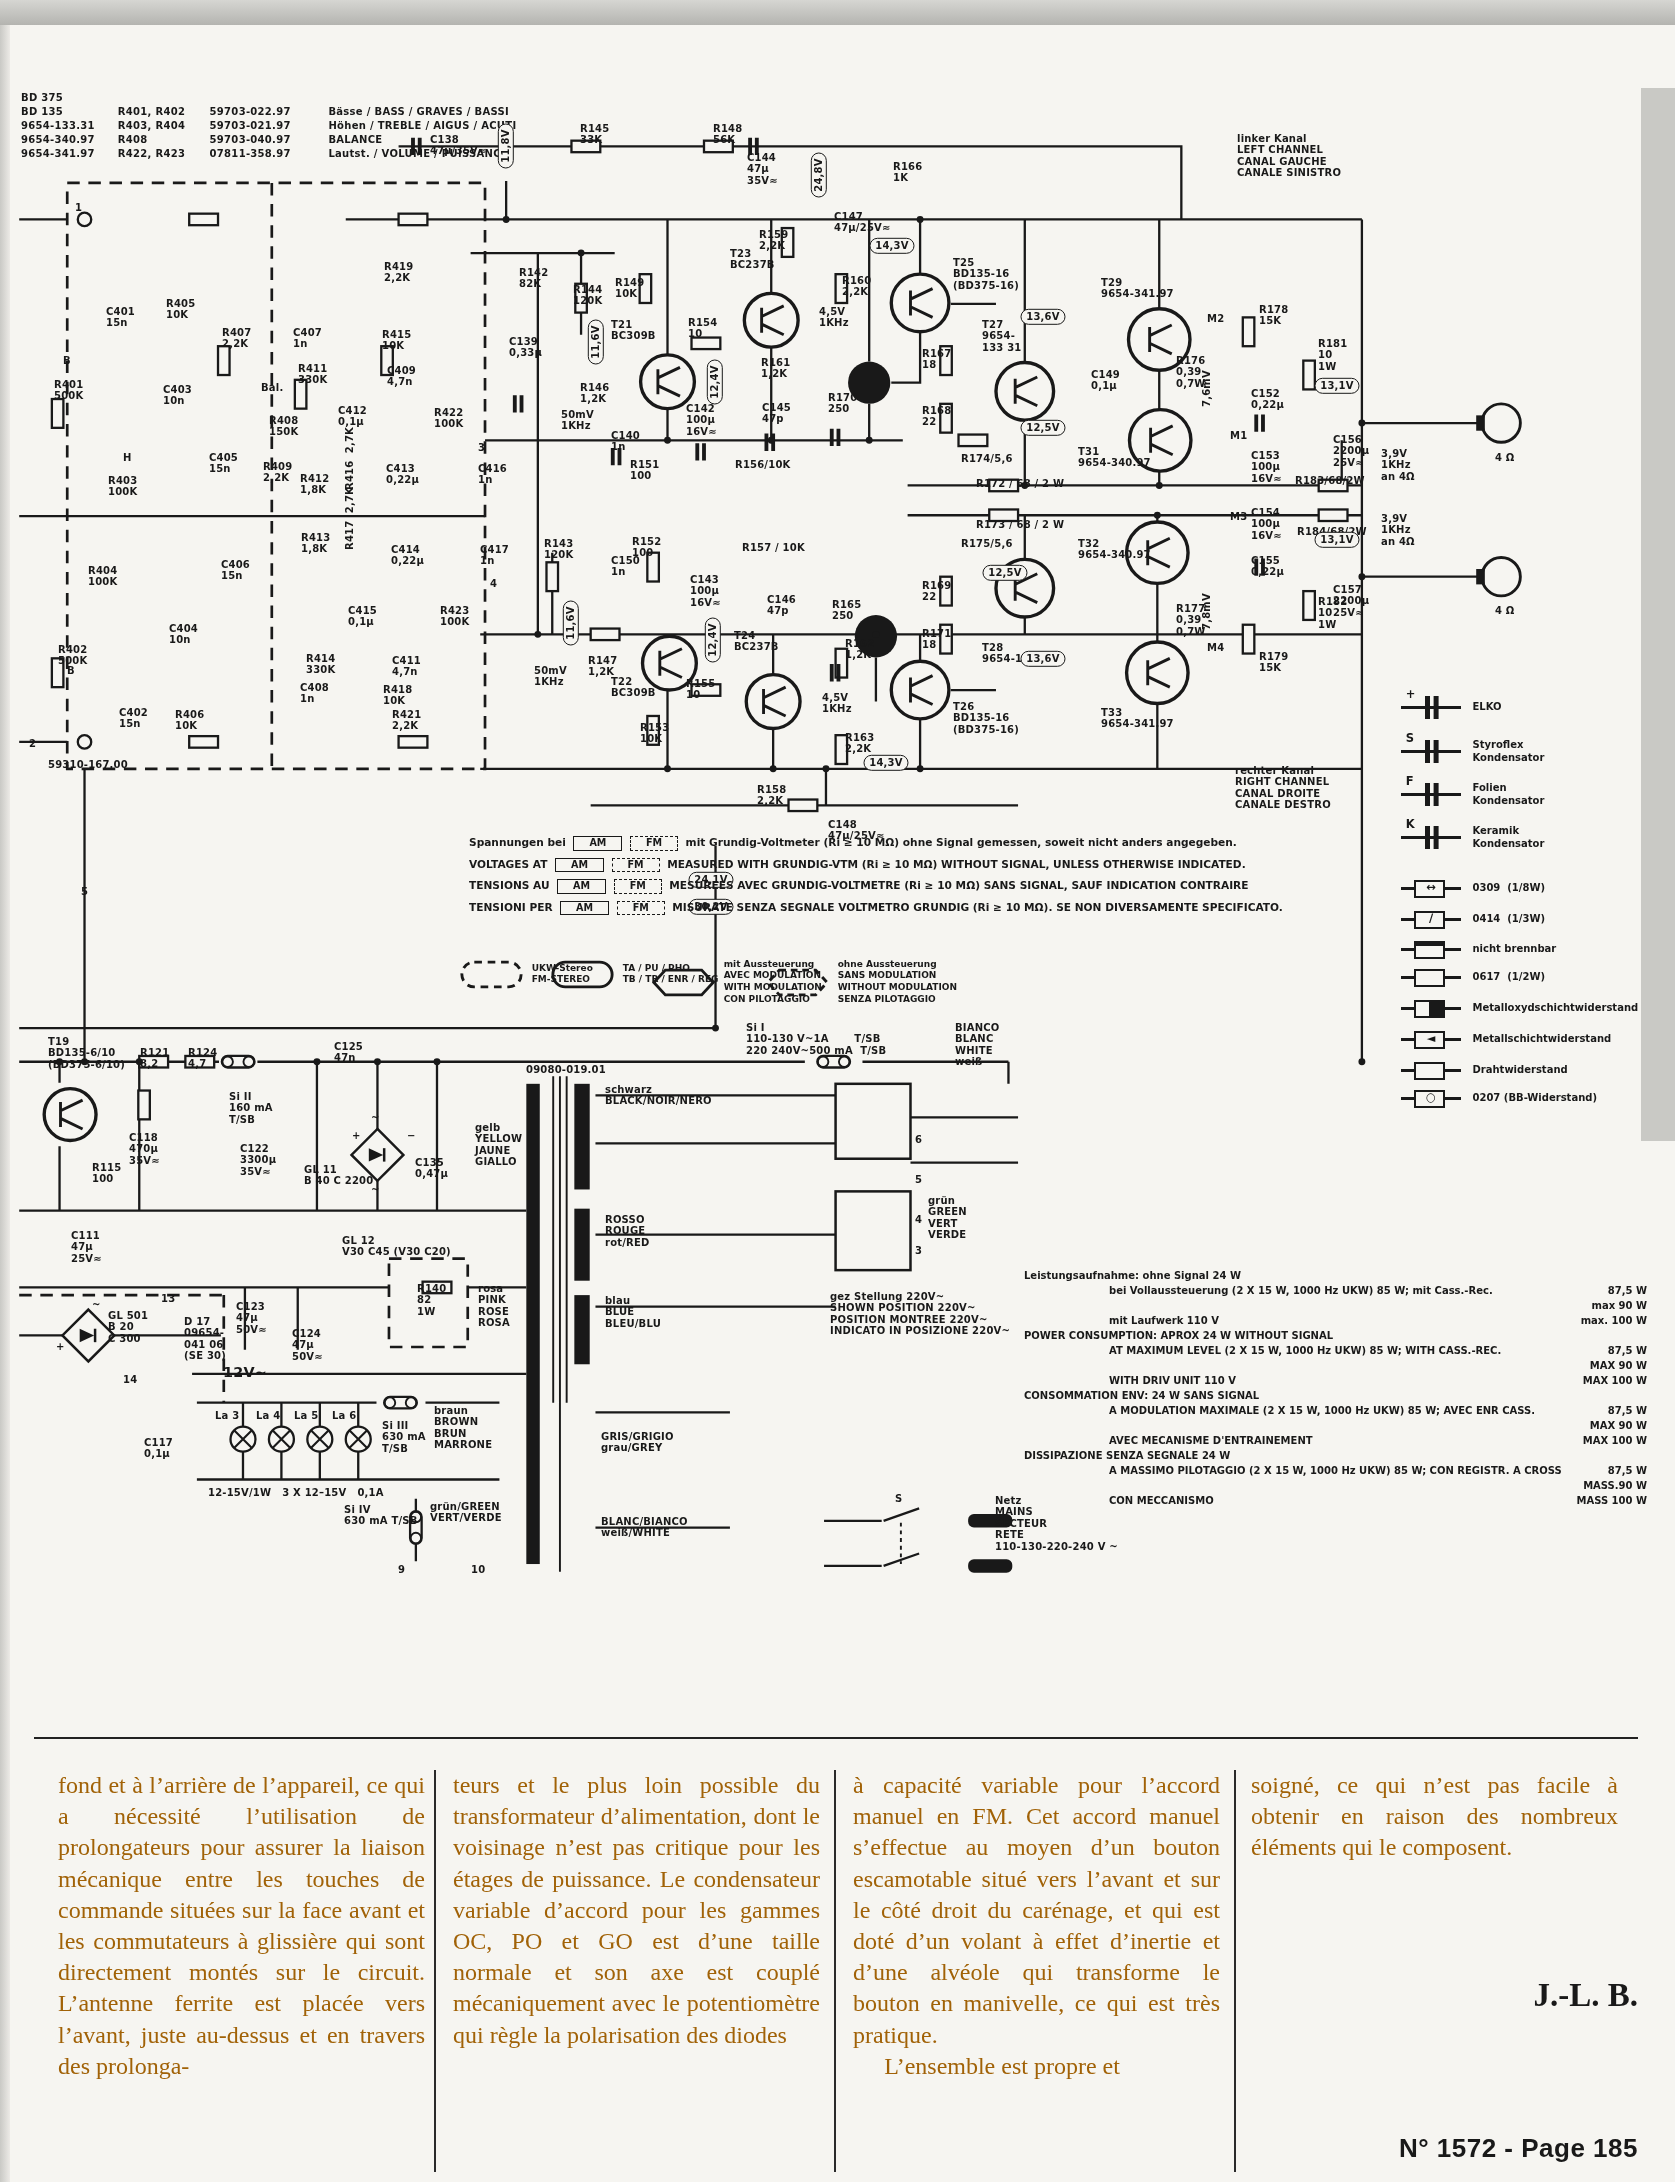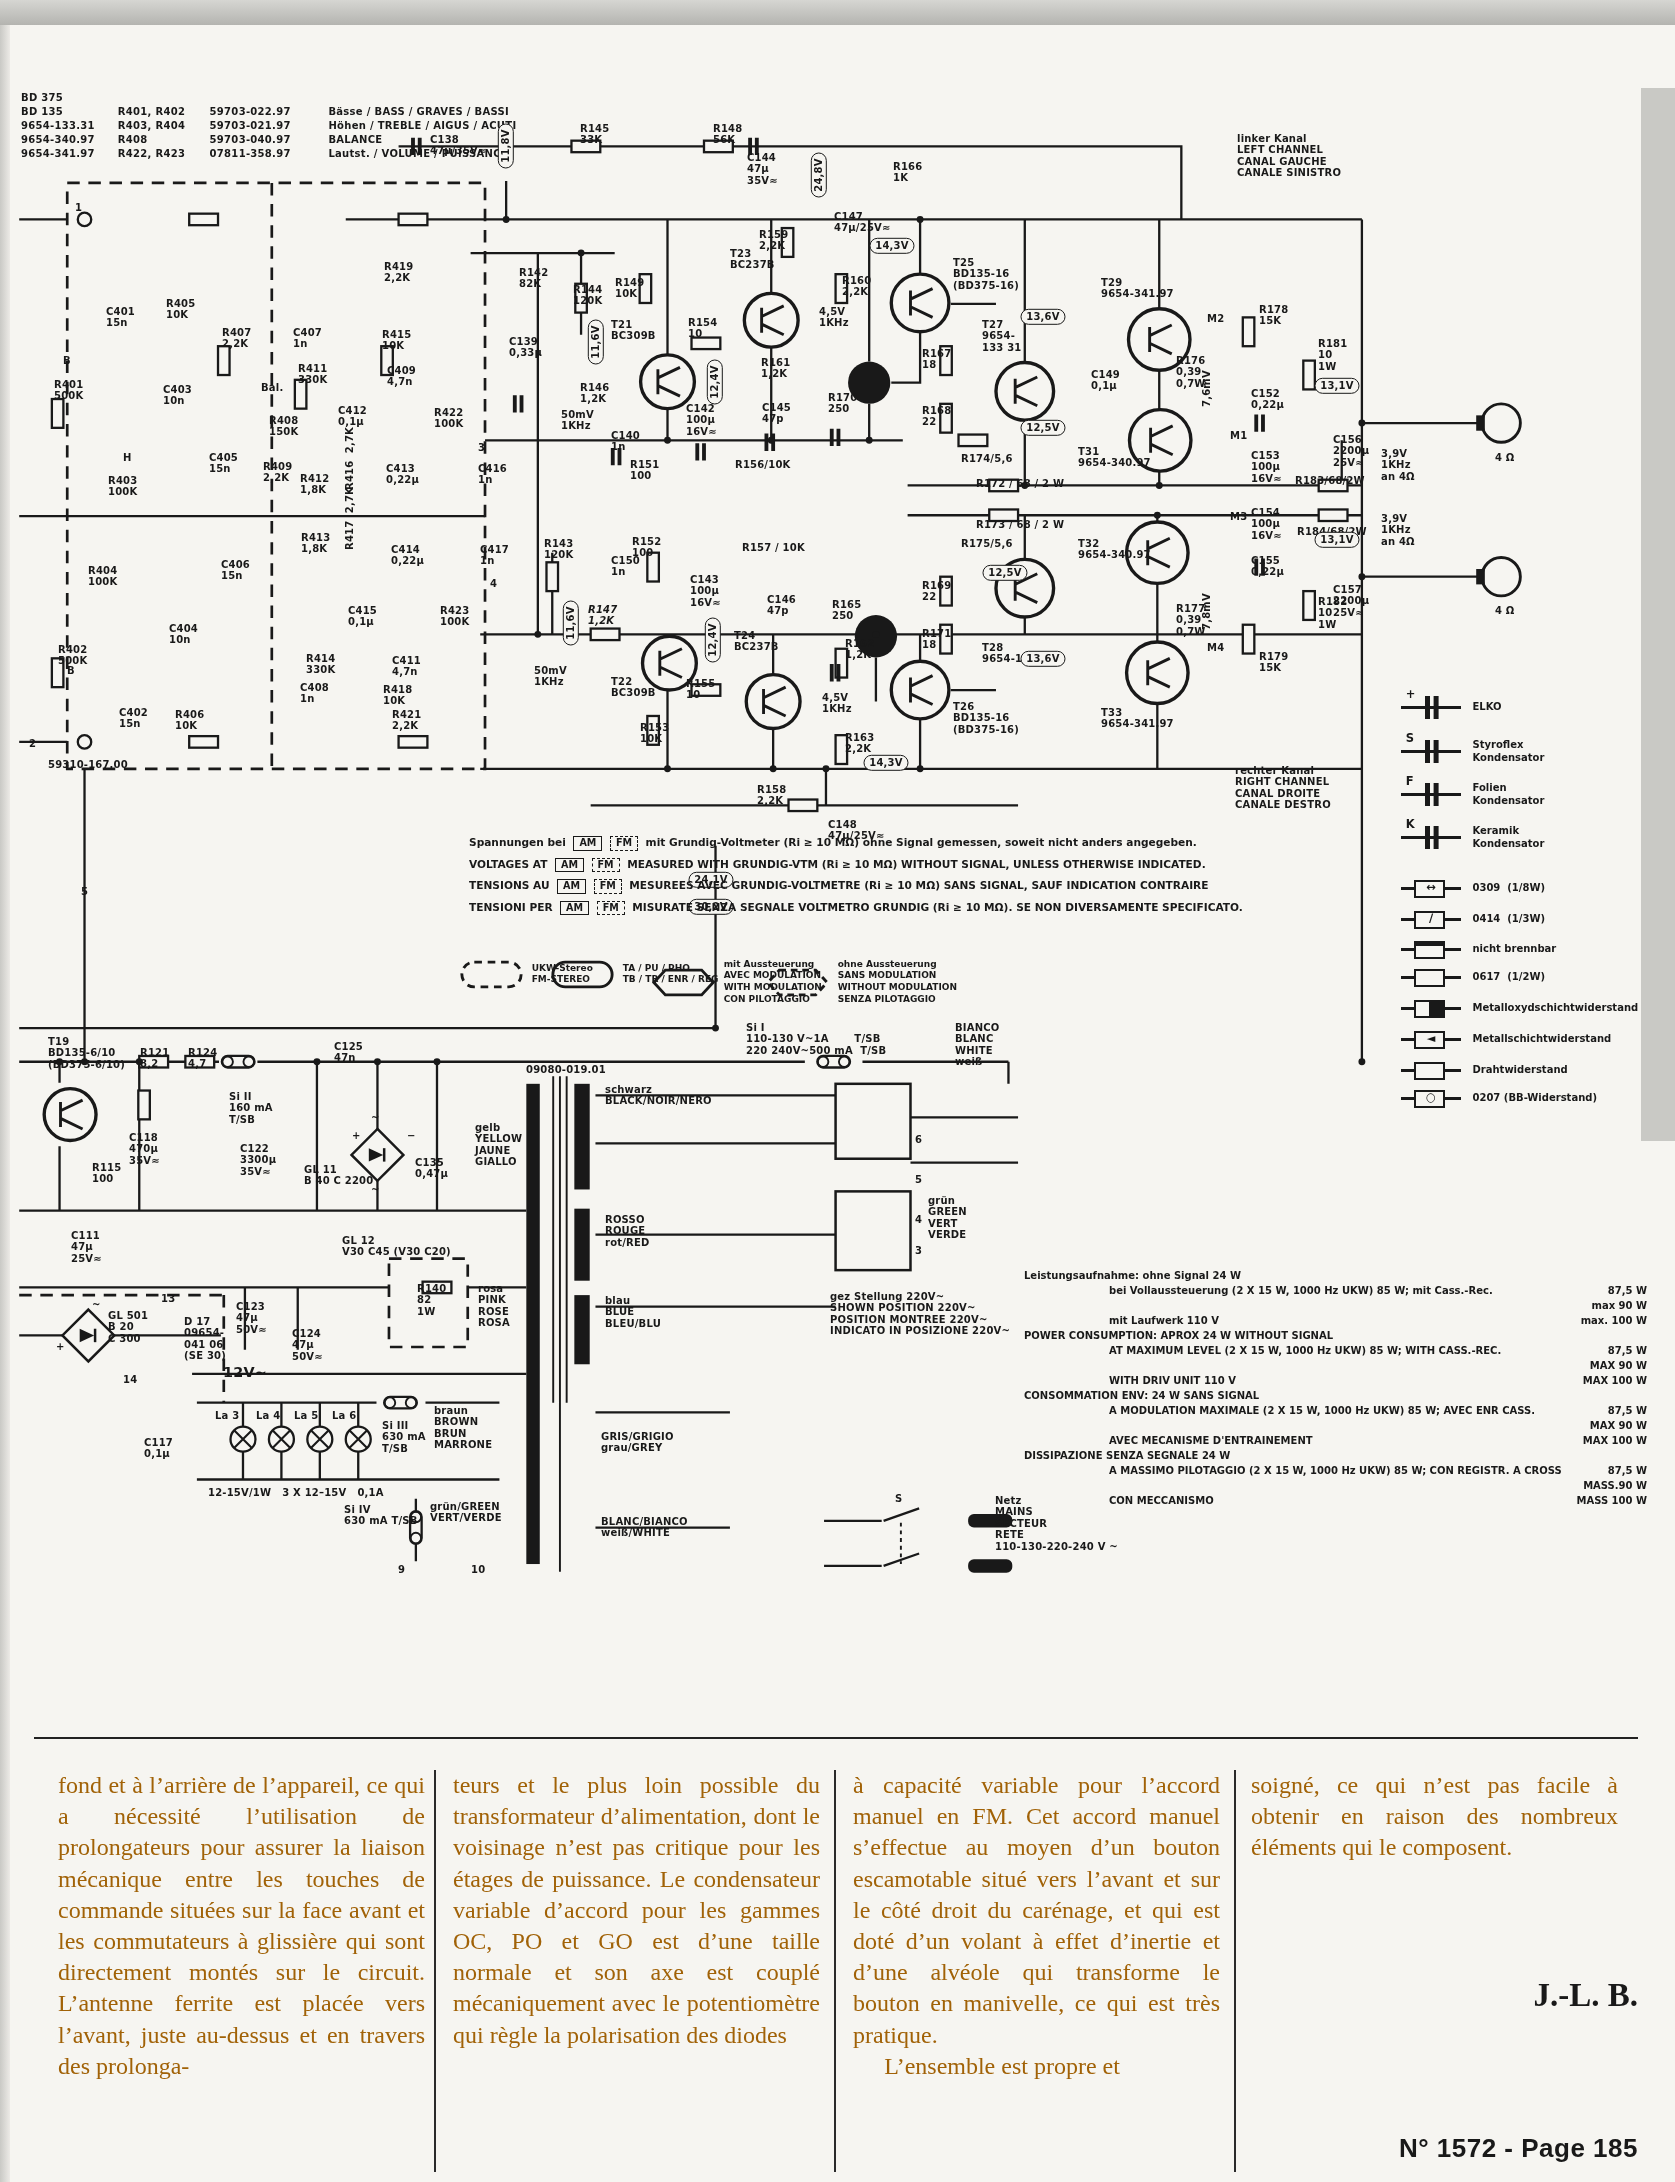--- a/index.html
+++ b/index.html
@@ -11,21 +11,21 @@
   .parts{position:absolute;left:21px;top:92px;display:grid;grid-template-columns:91px 86px 113px auto;column-gap:5.8px;row-gap:2.9px;font-weight:bold;font-size:10px;letter-spacing:0.3px;white-space:nowrap}
   
   #labels{position:absolute;left:0;top:0;width:1675px;height:2183px;pointer-events:none}
   .slabel{position:absolute;font-weight:bold;font-size:10px;line-height:1.14;letter-spacing:0.2px;white-space:pre}
   .slabel.pill,.slabel.vpill{border:1.9px solid #191919;border-radius:9.6px;padding:0 4.8px;background:#f6f5f1;transform:translate(-50%,-50%);font-size:10px;line-height:14.4px;white-space:nowrap}
   .slabel.vpill{transform:translate(-50%,-50%) rotate(-90deg)}
   .slabel.vert{transform:rotate(-90deg);transform-origin:left top}
   
   .notes{position:absolute;left:469px;top:836px;width:922px;font-weight:bold;font-size:10.6px}
   .note-line{height:21.6px;white-space:nowrap}
-  .nb{display:inline-block;border:1.9px solid #191919;padding:0 5px;margin:0 3.8px;font-size:9.6px;line-height:12.5px}
+  .nb{display:inline-block;border:1.9px solid #191919;padding:0 15px;margin:0 3.8px;font-size:9.6px;line-height:12.5px}
   .nb-dash{border-style:dashed}
   
   .sigleg{position:absolute;left:459px;top:951px;height:81px;width:538px}
   .sig-item{position:absolute;display:flex;align-items:center;gap:7.7px}
   .sig-label{font-weight:bold;font-size:9px;line-height:1.3;white-space:pre}
   
   .sym-item{position:absolute;display:flex;align-items:center;gap:11.5px}
   .sym-label{font-weight:bold;font-size:10px;line-height:1.25;white-space:pre}
   .ic{position:relative;width:60px;height:25px;flex:none}
   .ic::before{content:"";position:absolute;left:0;right:0;top:11px;height:2.9px;background:#191919}
@@ -336,21 +336,21 @@
     <div class="slabel " style="left: 1295px; top: 475px;">R183/68/2W</div>
     <div class="slabel " style="left: 1297px; top: 526px;">R184/68/2W</div>
     <div class="slabel " style="left: 1381px; top: 448px;">3,9V<br>1KHz<br>an 4Ω</div>
     <div class="slabel " style="left: 1230px; top: 430px;">M1</div>
     <div class="slabel " style="left: 1495px; top: 452px;">4 Ω</div>
     <div class="slabel " style="left: 1495px; top: 605px;">4 Ω</div>
     <div class="slabel " style="left: 1237px; top: 133px;">linker Kanal<br>LEFT CHANNEL<br>CANAL GAUCHE<br>CANALE SINISTRO</div>
     <div class="slabel " style="left: 1235px; top: 765px;">rechter Kanal<br>RIGHT CHANNEL<br>CANAL DROITE<br>CANALE DESTRO</div>
     <div class="slabel " style="left: 544px; top: 538px;">R143<br>120K</div>
     <div class="slabel vpill" style="left: 571px; top: 623px;">11,6V</div>
-    <div class="slabel " style="left: 588px; top: 604px; font-style: italic;">R147<br>1,2K</div>
+    <div class="slabel " style="left: 588px; top: 655px;">R147<br>1,2K</div>
     <div class="slabel " style="left: 534px; top: 665px;">50mV<br>1KHz</div>
     <div class="slabel " style="left: 611px; top: 555px;">C150<br>1n</div>
     <div class="slabel " style="left: 611px; top: 676px;">T22<br>BC309B</div>
     <div class="slabel " style="left: 632px; top: 536px;">R152<br>100</div>
     <div class="slabel " style="left: 690px; top: 574px;">C143<br>100µ<br>16V≈</div>
     <div class="slabel vpill" style="left: 713px; top: 640px;">12,4V</div>
     <div class="slabel " style="left: 686px; top: 678px;">R155<br>10</div>
     <div class="slabel " style="left: 640px; top: 722px;">R153<br>10K</div>
     <div class="slabel " style="left: 742px; top: 542px;">R157 / 10K</div>
     <div class="slabel " style="left: 767px; top: 594px;">C146<br>47p</div>

